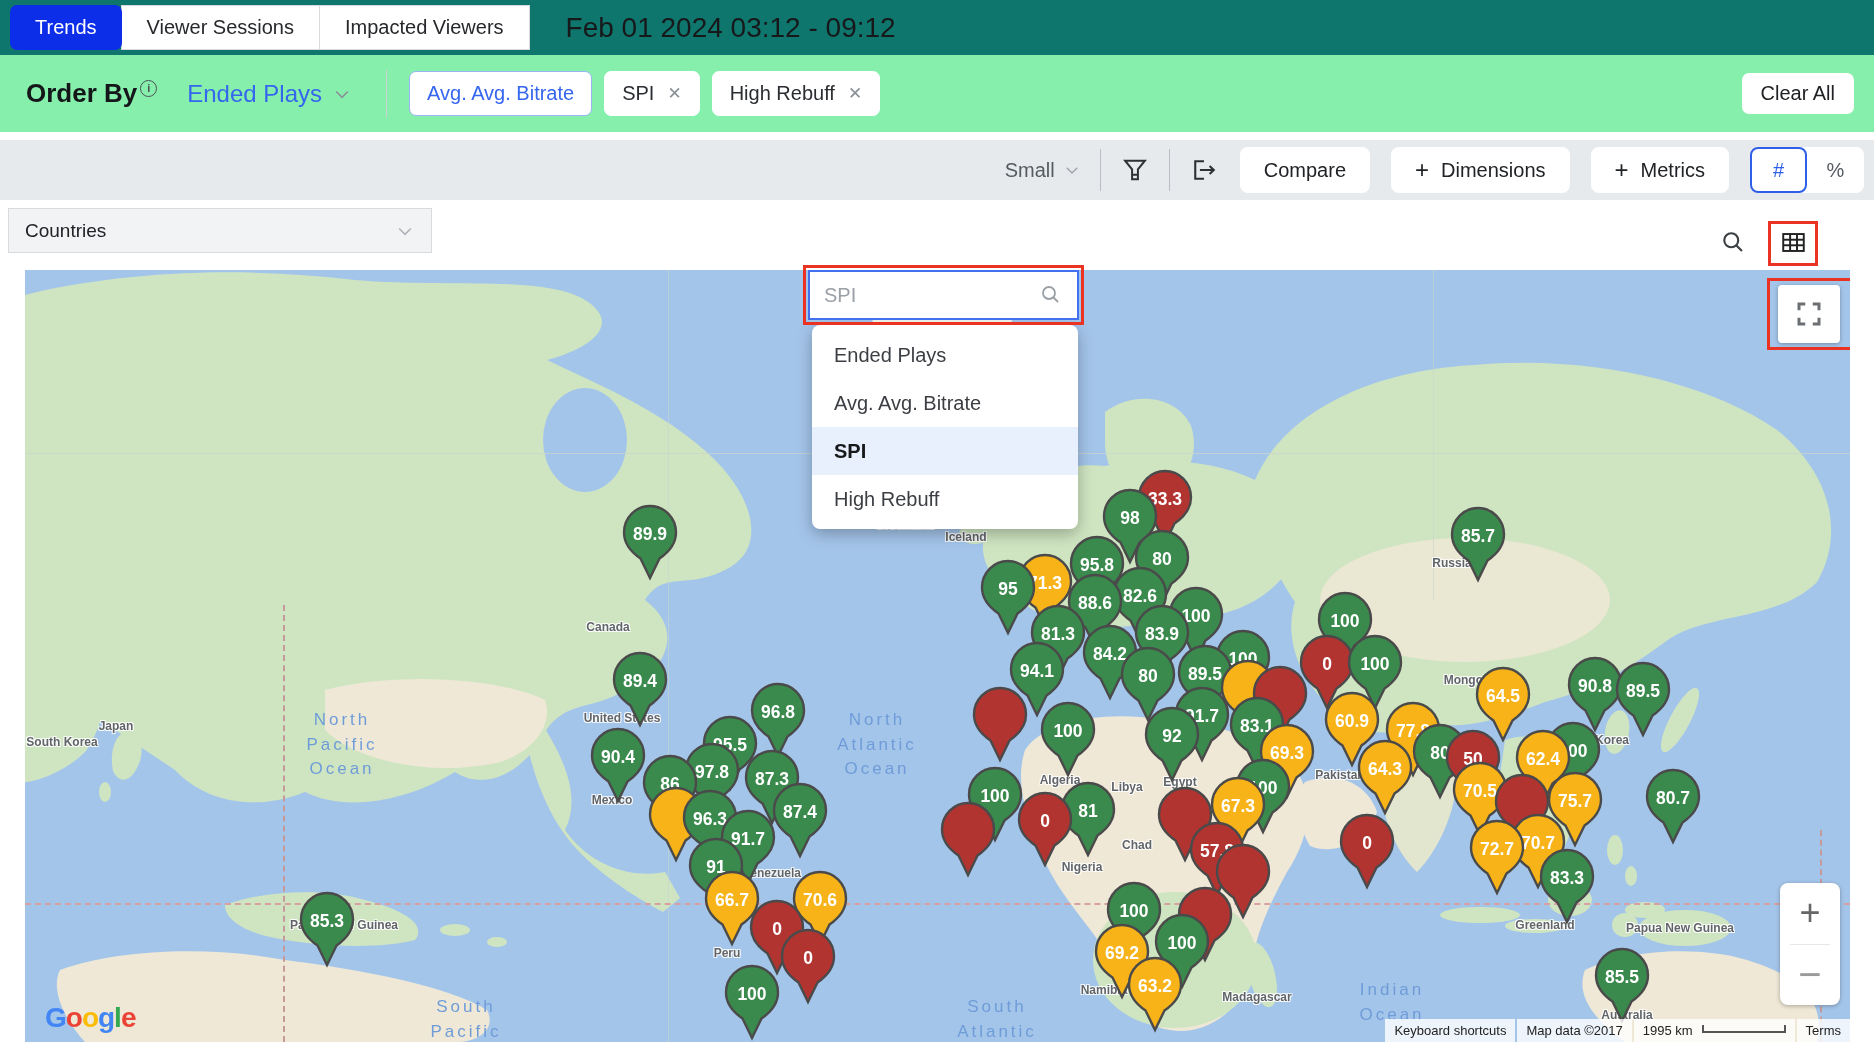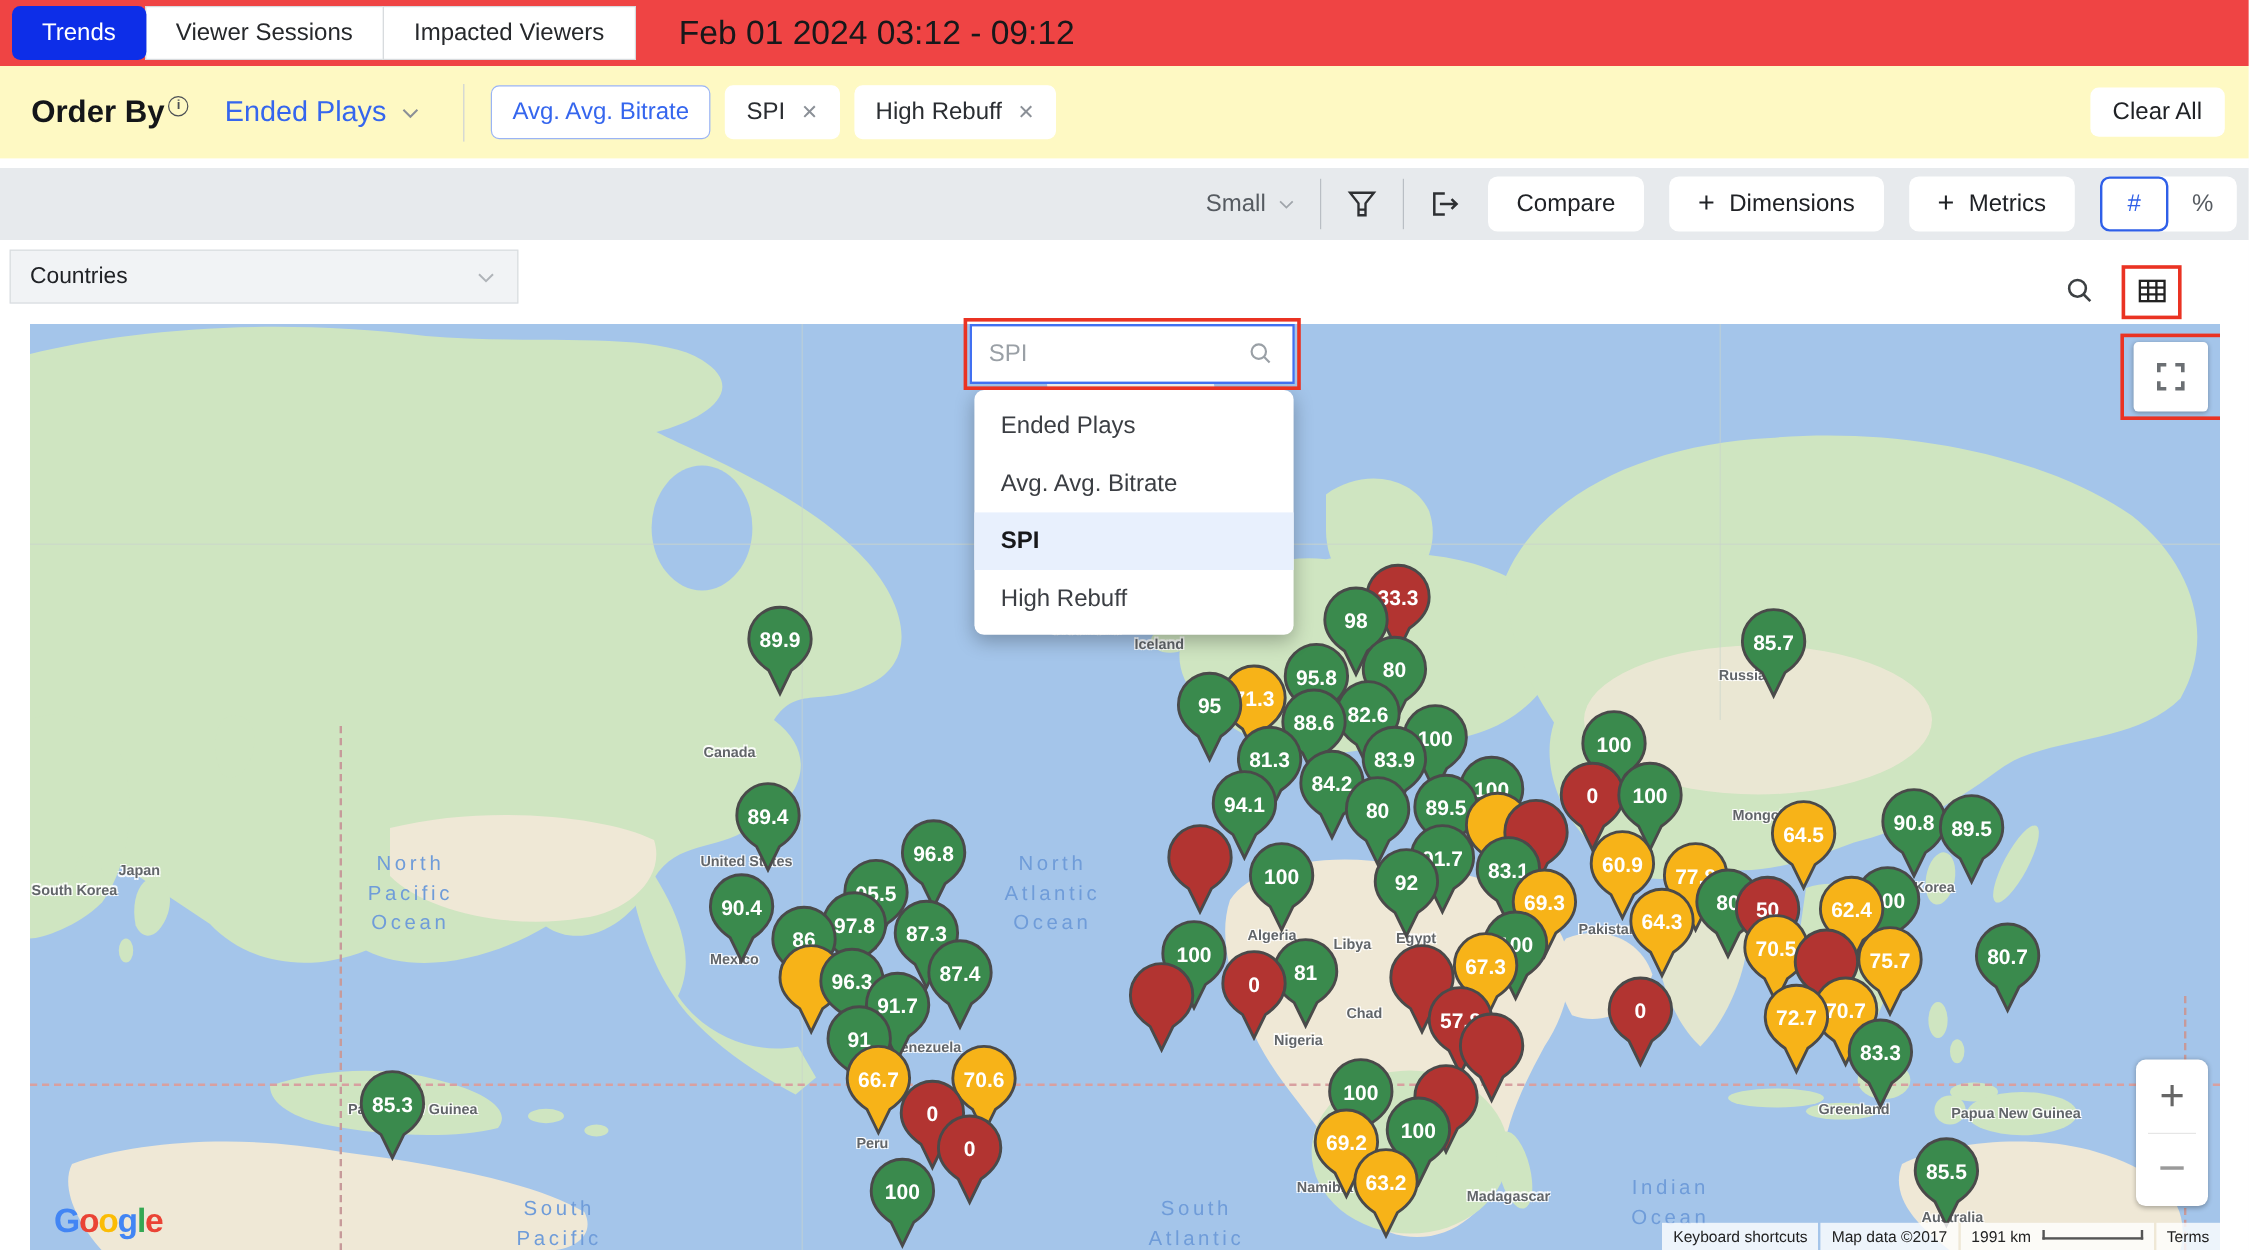--- a/index.html
+++ b/index.html
@@ -1,30 +1,30 @@
 <!DOCTYPE html>
 <html><head>
 <meta charset="utf-8">
 <style>
   * { margin:0; padding:0; box-sizing:border-box; }
   html,body { width:1874px; height:1042px; overflow:hidden; background:#fff;
     font-family:"Liberation Sans","DejaVu Sans",sans-serif; }
   .app { position:relative; width:1874px; height:1042px; background:#fff; }
 
   
-  .tabbar { position:absolute; left:0; top:0; width:100%; height:55px; background:#ef4444;
+  .tabbar { position:absolute; left:0; top:0; width:100%; height:55px; background:#0f766e;
     display:flex; align-items:center; padding-left:10px; }
   .tab { height:45px; padding:0 25px; display:flex; align-items:center; font-size:20px;
     color:#26282b; cursor:pointer; }
   .tab.active { background:#0d2ee8; color:#fff; border-radius:7px; font-weight:500; position:relative; z-index:2; }
   .tab.plain { background:#fff; border:1px solid #d8dbde; margin-left:-1px; }
   .daterange { margin-left:36px; font-size:28px; color:#17181a; font-weight:500; }
 
   
-  .orderbar { position:absolute; left:0; top:55px; width:100%; height:77px; background:#fef9c3;
+  .orderbar { position:absolute; left:0; top:55px; width:100%; height:77px; background:#86efac;
     display:flex; align-items:center; }
   .ob-label { font-size:26px; font-weight:700; color:#141619; margin-left:26px; }
   .info-icon { display:inline-block; width:17px; height:17px; border:1.5px solid #4c5055; border-radius:50%;
     font-size:11px; line-height:14px; text-align:center; color:#4c5055; vertical-align:top; margin:2px 0 0 3px; }
   .ob-value { font-size:24px; color:#3566ee; margin-left:30px; }
   .chev { margin-left:10px; display:inline-flex; }
   .vdiv { width:1px; height:48px; background:#cdd2d7; margin:0 22px 0 34px; }
   .chip { height:45px; background:#fff; border-radius:7px; display:flex; align-items:center;
     padding:0 17px; font-size:20px; color:#2a2d31; margin-right:12px; border:1px solid #fff; cursor:pointer; }
   .chip.blue-outline { color:#3566ee; border:1px solid #9ab4f5; }
@@ -628,21 +628,21 @@
       <div class="zdiv"></div>
       <div class="zbtn minus">−</div>
     </div>
 
     <div class="glogo" id="google-logo"><span style="color: rgb(66, 133, 244);">G</span><span style="color: rgb(234, 67, 53);">o</span><span style="color: rgb(251, 188, 5);">o</span><span style="color: rgb(66, 133, 244);">g</span><span style="color: rgb(52, 168, 83);">l</span><span style="color: rgb(234, 67, 53);">e</span></div>
 
     <div class="attr">
       <div class="aseg">Keyboard shortcuts</div>
       <div class="aseg">Map data ©2017</div>
       <div class="aseg">
-        <span>1991 km</span>
+        <span>1995 km</span>
         <span class="scalebar"></span>
       </div>
       <div class="aseg">Terms</div>
     </div>
   </div>
 
   <div class="search-annot"></div>
   <div class="search-box">
     <span class="ph">SPI</span>
     <svg width="24" height="24" viewBox="0 0 24 24">

